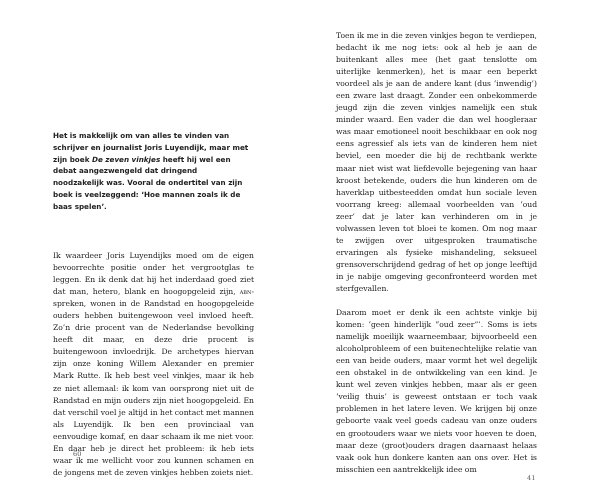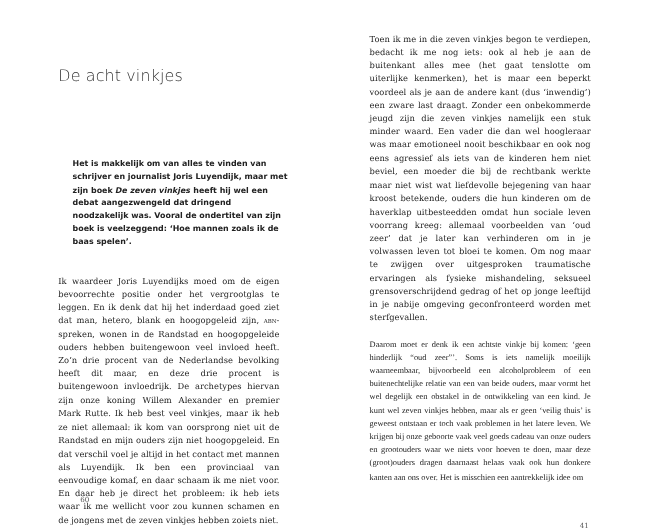--- a/index.html
+++ b/index.html
@@ -15,51 +15,50 @@
   .chapter-title {
     position: absolute; left: 53px; top: 62px;
     font-family: "DejaVu Sans", sans-serif;
     font-size: 14.5px; font-weight: 300; color: #333;
     letter-spacing: 0.1px; margin: 0;
   }
   .intro {
     position: absolute; left: 53px; top: 130px; width: 196px;
     font-family: "DejaVu Sans", sans-serif;
     font-size: 7.2px; line-height: 11.8px; font-weight: bold; color: #222;
-    margin: 13px;
+    margin: 0;
   }
   .intro i { font-style: italic; }
 
   .body-text {
     font-family: "DejaVu Serif", serif;
     font-size: 7.6px; line-height: 12.05px; color: #222;
     text-align: justify; margin: 0;
   }
   .body-left {
     position: absolute; left: 53px; top: 211px; width: 201px; margin-top: 39px;
   }
   .body-right {
     position: absolute; left: 36px; top: 30px; width: 201px;
   }
   .body-right p { margin: 0; }
-  .body-right p + p { margin-top: 12px; font-family: Liberation Serif, serif; }
+  .body-right p + p { margin-top: 12px; }
   .sc { font-variant: small-caps; text-transform: lowercase; font-size: 7px; }
 
   .page-number {
     position: absolute; top: 450px;
     font-family: "DejaVu Serif", serif; font-size: 6.5px; color: #555;
   }
   .pn-left { left: 73px; }
   .pn-right { left: 227px; margin-top: 24px; }
 </style>
 </head>
 <body>
 
 <div class="page page-left">
-  <h1 class="chapter-title">De acht vinkjes</h1>
 
   <p class="intro"><span>Het is makkelijk om van alles te vinden van schrijver en journalist Joris Luyendijk, maar met zijn boek </span><i>De zeven vinkjes</i><span> heeft hij wel een debat aangezwengeld dat dringend noodzakelijk was. Vooral de ondertitel van zijn boek is veelzeggend: ‘Hoe mannen zoals ik de baas spelen’.</span></p>
 
   <p class="body-text body-left"><span>Ik waardeer Joris Luyendijks moed om de eigen bevoorrechte positie onder het vergrootglas te leggen. En ik denk dat hij het inderdaad goed ziet dat man, hetero, blank en hoogopgeleid zijn, </span><span class="sc">ABN</span><span>-spreken, wonen in de Randstad en hoogopgeleide ouders hebben buitengewoon veel invloed heeft. Zo’n drie procent van de Nederlandse bevolking heeft dit maar, en deze drie procent is buitengewoon invloedrijk. De archetypes hiervan zijn onze koning Willem Alexander en premier Mark Rutte. Ik heb best veel vinkjes, maar ik heb ze niet allemaal: ik kom van oorsprong niet uit de Randstad en mijn ouders zijn niet hoogopgeleid. En dat verschil voel je altijd in het contact met mannen als Luyendijk. Ik ben een provinciaal van eenvoudige komaf, en daar schaam ik me niet voor. En daar heb je direct het probleem: ik heb iets waar ik me wellicht voor zou kunnen schamen en de jongens met de zeven vinkjes hebben zoiets niet.</span></p>
 
   <div class="page-number pn-left">60</div>
 </div>
 
 <div class="page page-right">
   <div class="body-text body-right">

